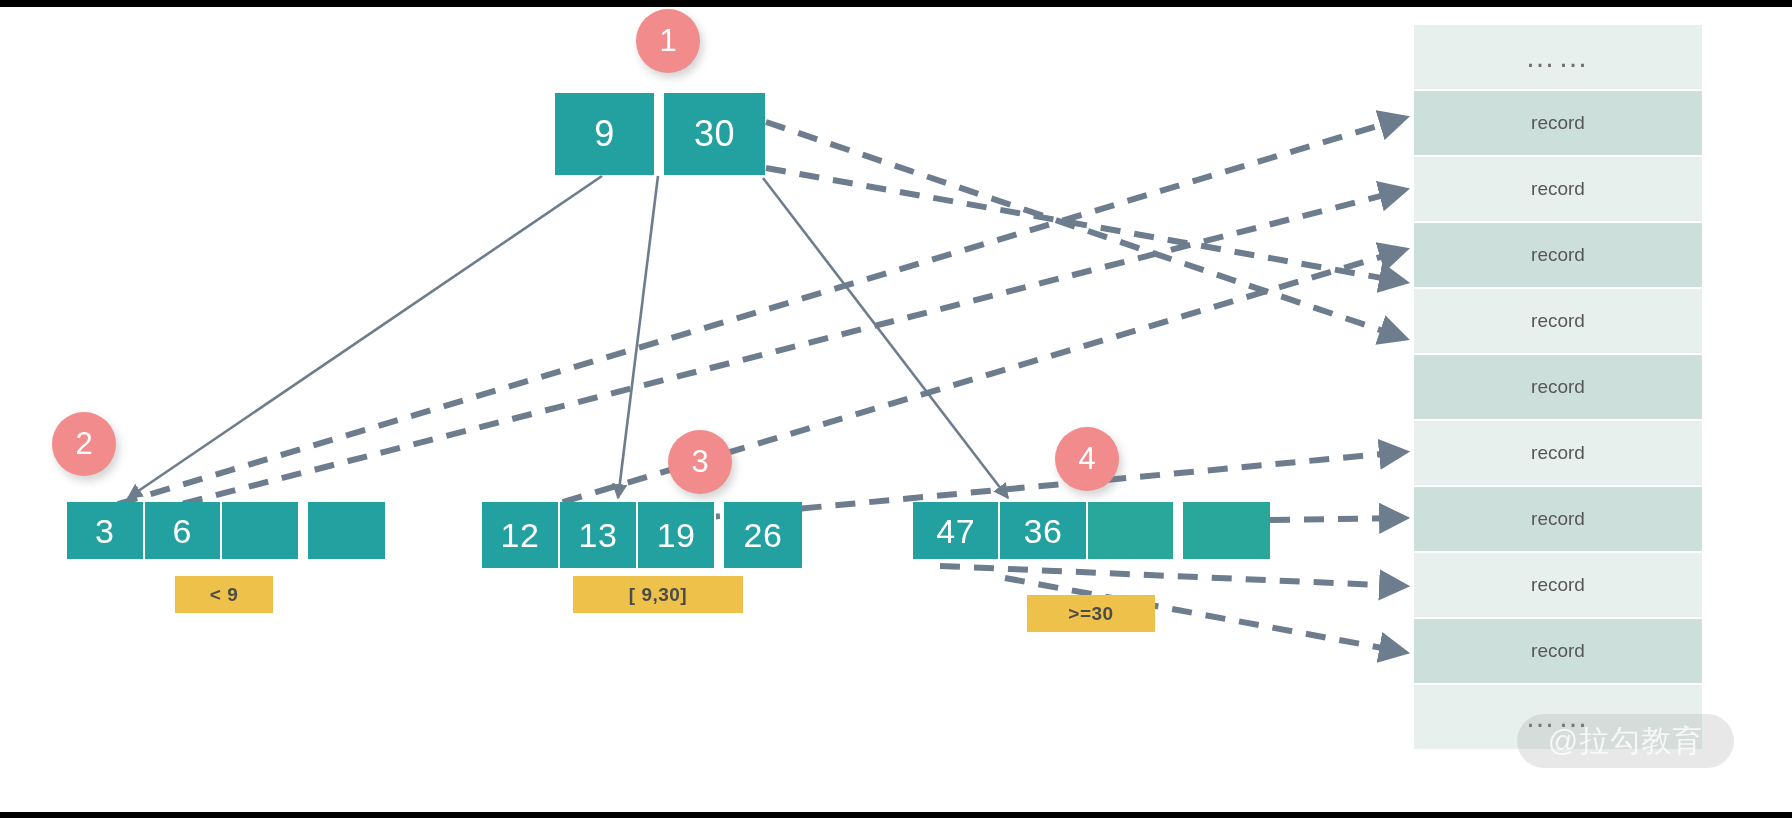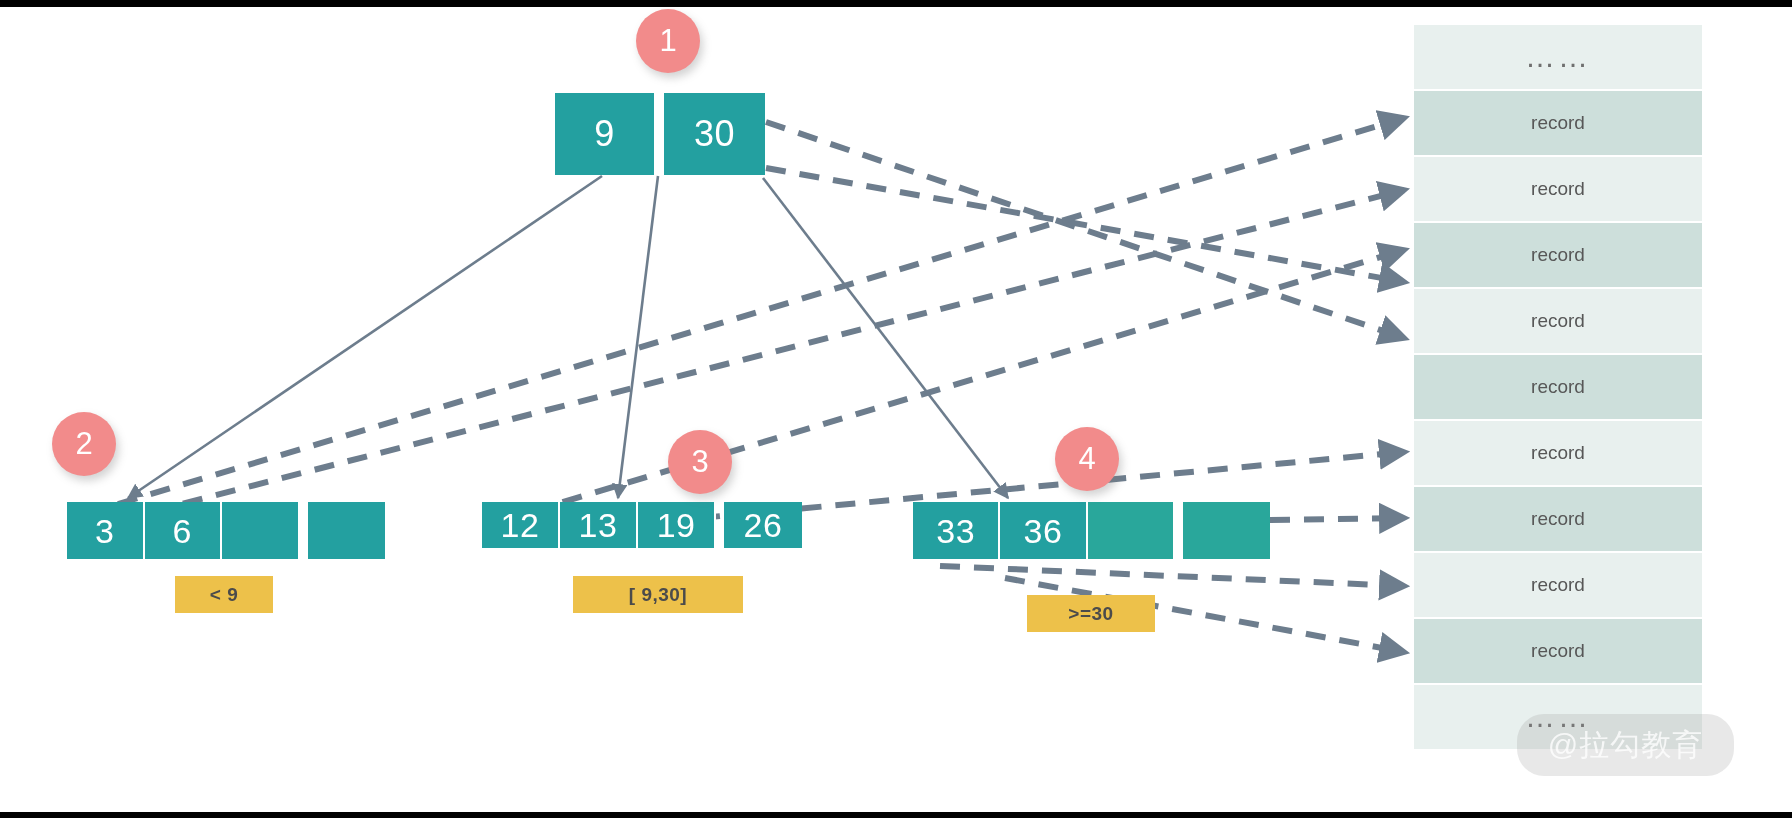--- a/index.html
+++ b/index.html
@@ -72,21 +72,21 @@
     top: 502px;
     width: 318px;
     height: 57px;
   }
   #leaf-node-1 .cell { width: 79.5px; }
 
   #leaf-node-2 {
     left: 482px;
     top: 502px;
     width: 320px;
-    height: 46px;
+    height: 66px;
   }
   #leaf-node-2 .cell { width: 80px; }
 
   #leaf-node-3 {
     left: 913px;
     top: 502px;
     width: 357px;
     height: 57px;
   }
   #leaf-node-3 .cell { width: 89.25px; }
@@ -156,21 +156,21 @@
     font-size: 30px;
     letter-spacing: 3px;
   }
 
   
   #watermark {
     position: absolute;
     left: 1517px;
     top: 714px;
     width: 217px;
-    height: 62px;
+    height: 54px;
     border-radius: 27px;
     background: rgba(150,150,150,0.22);
     display: flex;
     align-items: center;
     justify-content: center;
     color: rgba(255,255,255,0.78);
     font-size: 30px;
     letter-spacing: 1px;
   }
 </style>
@@ -232,21 +232,21 @@
   </div>
 
   <div class="node" id="leaf-node-2">
     <div class="cell">12</div>
     <div class="cell">13</div>
     <div class="cell">19</div>
     <div class="cell">26</div>
   </div>
 
   <div class="node" id="leaf-node-3">
-    <div class="cell">33</div>
+    <div class="cell">47</div>
     <div class="cell">36</div>
     <div class="cell"></div>
     <div class="cell"></div>
   </div>
 
   <div class="range-label" id="range-label-1">&lt; 9</div>
   <div class="range-label" id="range-label-2">[ 9,30]</div>
   <div class="range-label" id="range-label-3">&gt;=30</div>
 
   <div class="step-badge" id="step-badge-1">1</div>

